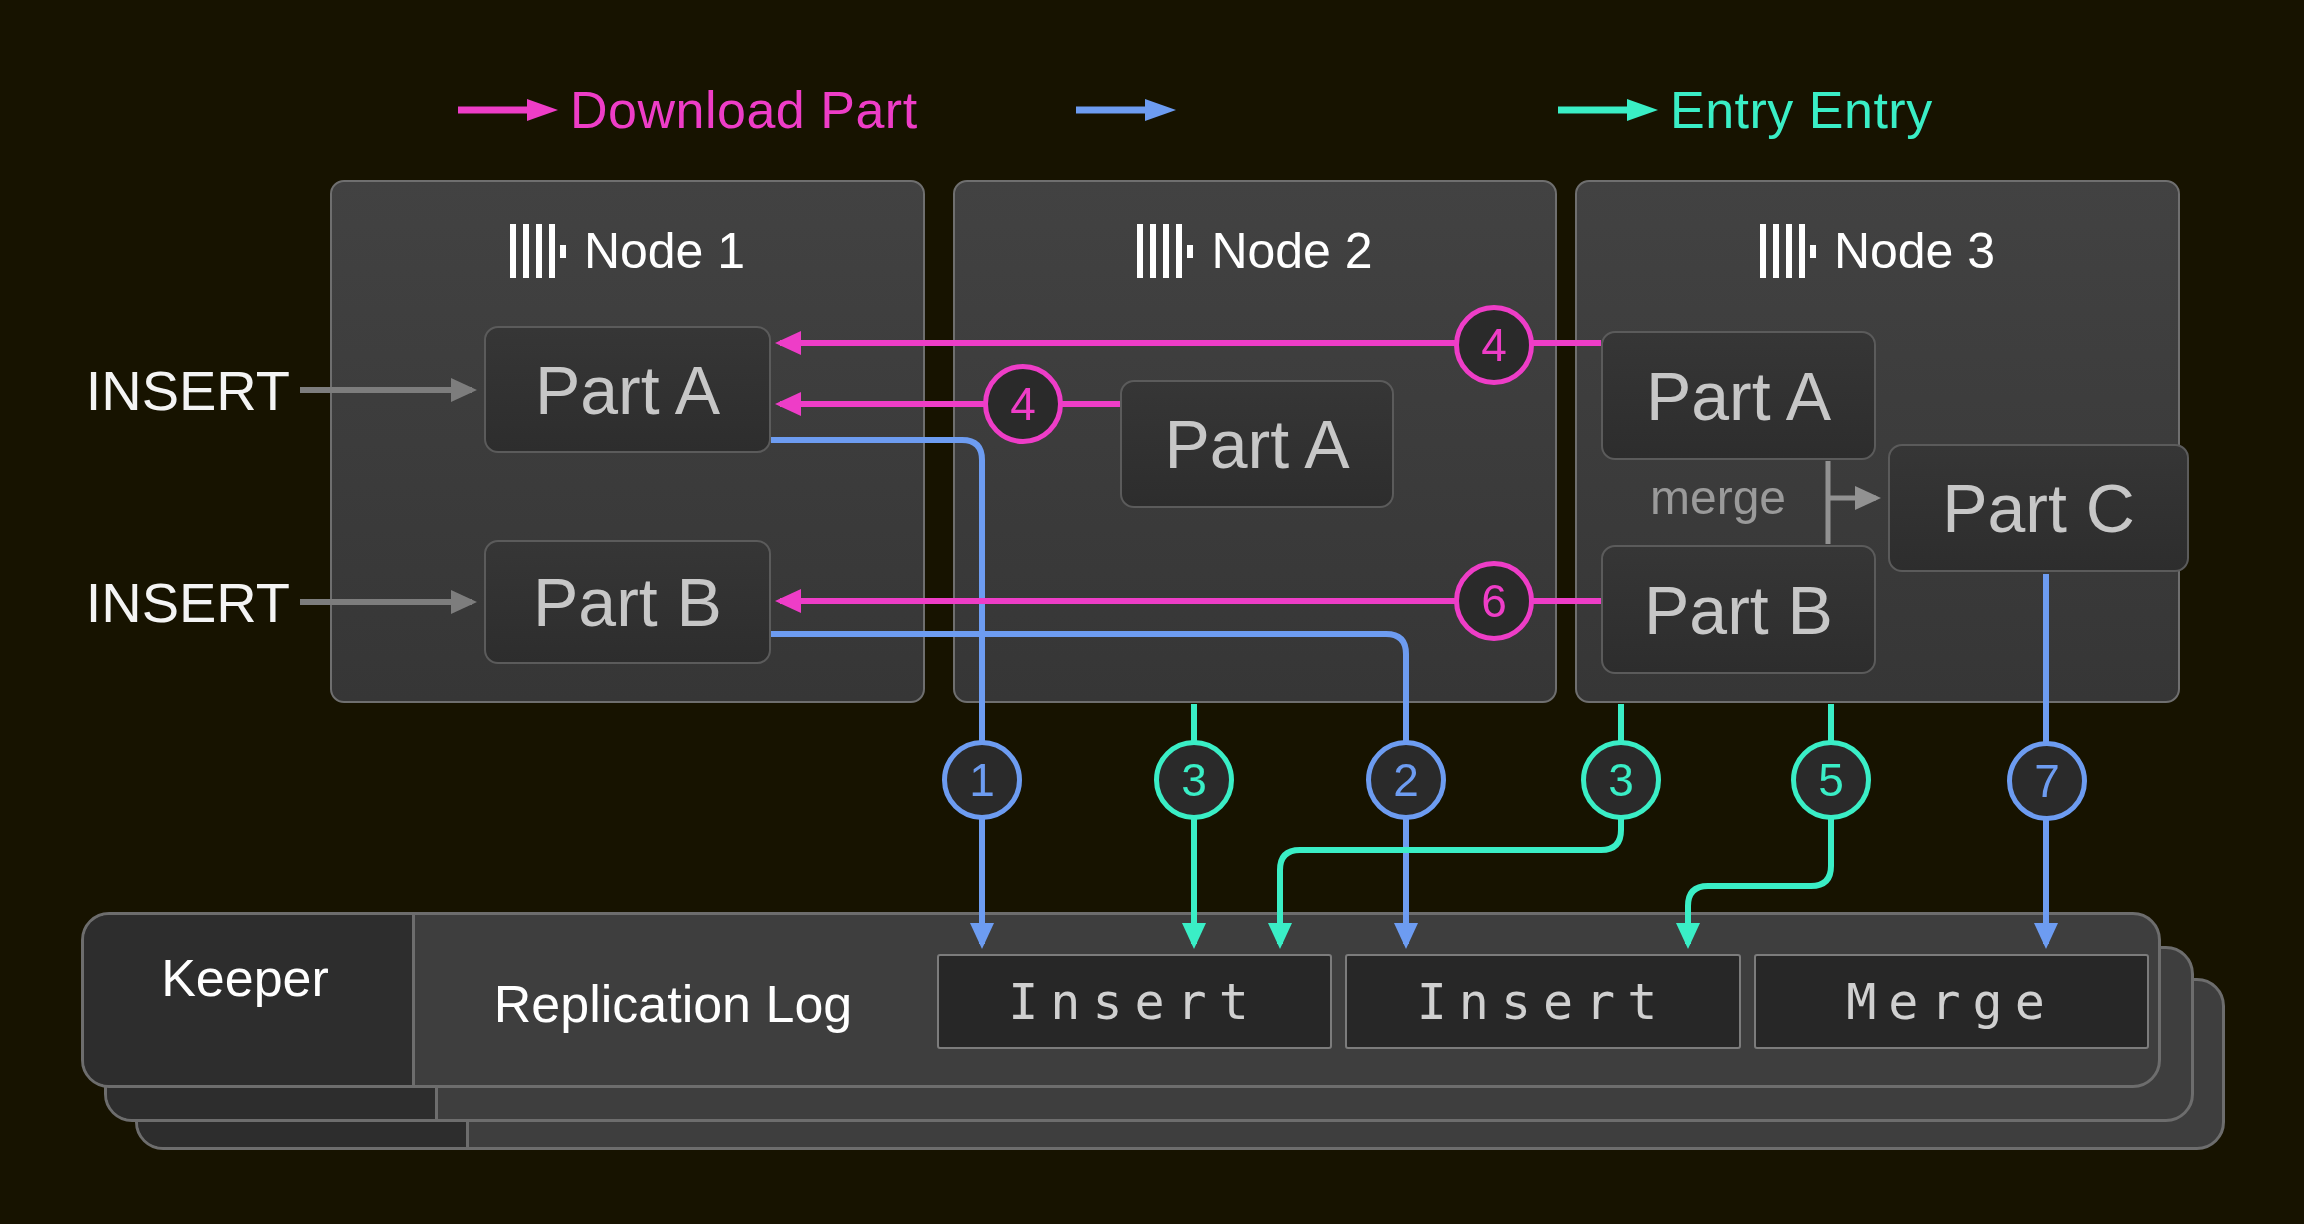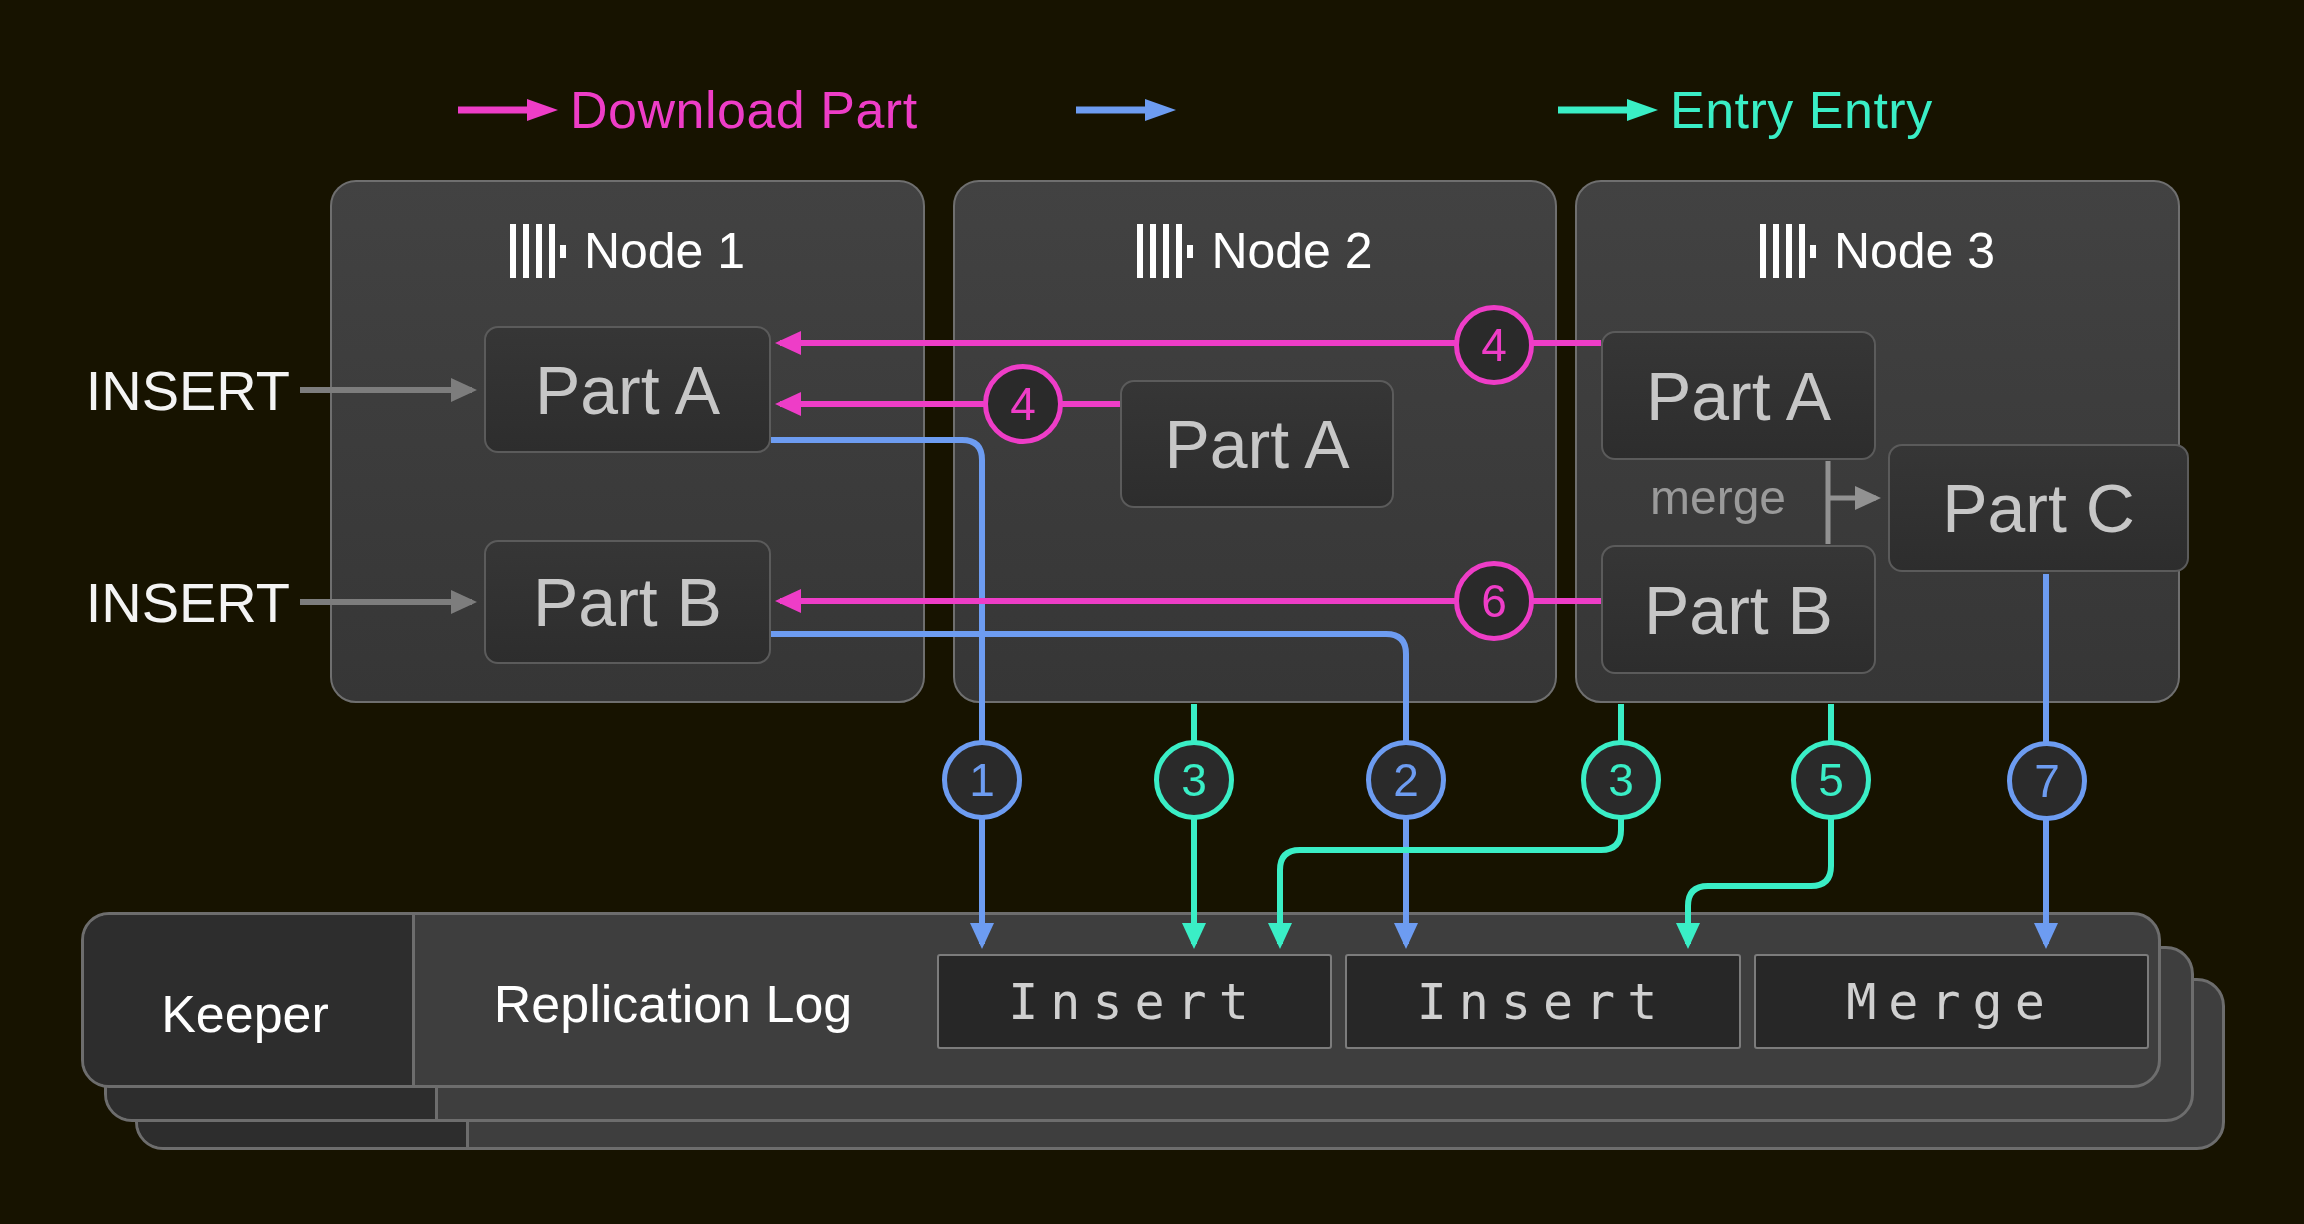--- a/index.html
+++ b/index.html
@@ -15,21 +15,21 @@
          font-family:"Liberation Sans",sans-serif;}
 
   
   .legend-item{position:absolute;top:82px;height:56px;display:flex;align-items:center;gap:8px;z-index:6;}
   .legend-label{font-size:52px;font-weight:500;letter-spacing:0.5px;}
   .lg-pink{color:var(--download_part);} .lg-blue{color:var(--add_entry);} .lg-teal{color:var(--fetch_entry);}
   .legend-arrow{display:block;}
 
   
   .node{position:absolute;background:linear-gradient(180deg,#424242,#363636);
-        border:2px solid var(--node_border);border-radius:26px;z-index:1;box-sizing:border-box;}
+        border:2px solid var(--node_border);border-radius:14px;z-index:1;box-sizing:border-box;}
   .node-title{position:absolute;left:0;right:0;top:40px;display:flex;justify-content:center;
               align-items:center;gap:18px;z-index:2;}
   .node-title span{color:var(--title_text);font-size:50px;font-weight:500;}
 
   
   .part{position:absolute;background:linear-gradient(180deg,#363636,#2d2d2d);
         border:2px solid var(--part_border);border-radius:14px;z-index:2;box-sizing:border-box;
         display:flex;align-items:center;justify-content:center;
         color:var(--part_text);font-size:68px;}
 
@@ -141,21 +141,21 @@
 
   <div class="card" style="left:135px;top:978px;width:2090px;height:172px;z-index:1">
     <div class="keeper-sec"></div>
   </div>
   <div class="card" style="left:104px;top:946px;width:2090px;height:176px;z-index:2">
     <div class="keeper-sec"></div>
   </div>
   <div class="card" style="left:81px;top:912px;width:2080px;height:176px;z-index:3">
     <div class="keeper-sec"></div>
   </div>
-  <div class="card-label" style="left:81px;top:984px;width:328px">Keeper</div>
+  <div class="card-label" style="left:81px;top:948px;width:328px">Keeper</div>
   <div class="card-label" style="left:412px;top:974px;width:522px">Replication Log</div>
   <div class="entry" style="left:937px;top:954px;width:391px;height:91px">Insert</div>
   <div class="entry" style="left:1345px;top:954px;width:392px;height:91px">Insert</div>
   <div class="entry" style="left:1754px;top:954px;width:391px;height:91px">Merge</div>
 
   <svg class="overlay" width="2304" height="1224" viewBox="0 0 2304 1224">
     <defs>
       <marker id="ah-pink" markerUnits="userSpaceOnUse" markerWidth="34" markerHeight="32" refX="24" refY="16" orient="auto">
         <path d="M3,4 L29,16 L3,28 Z" class="fl-pink"></path>
       </marker>

